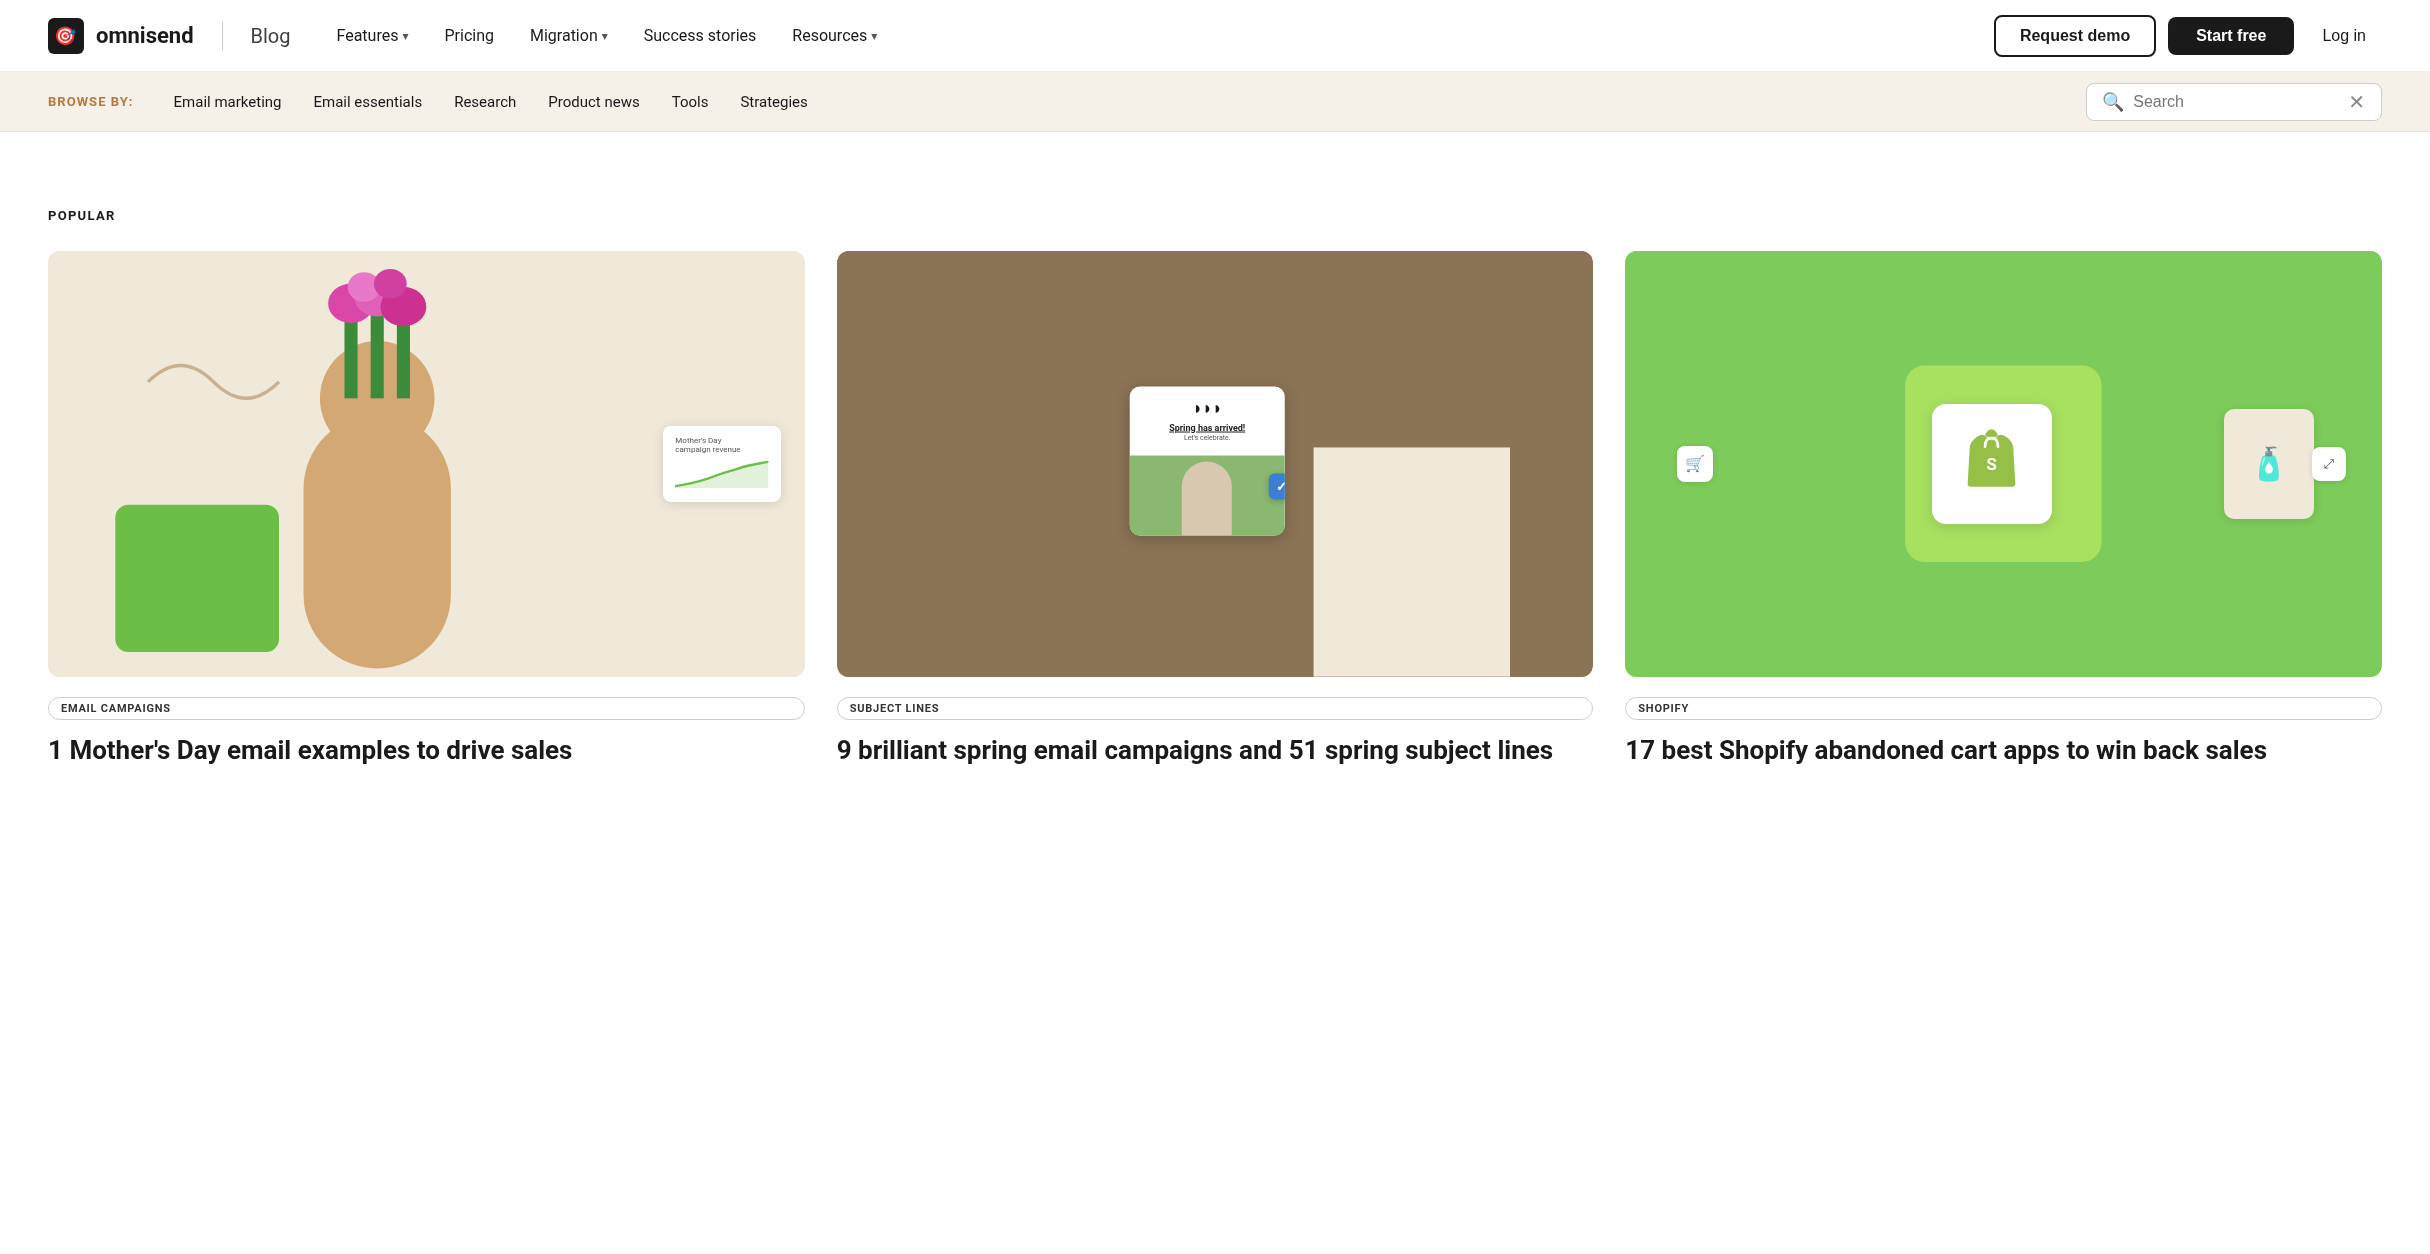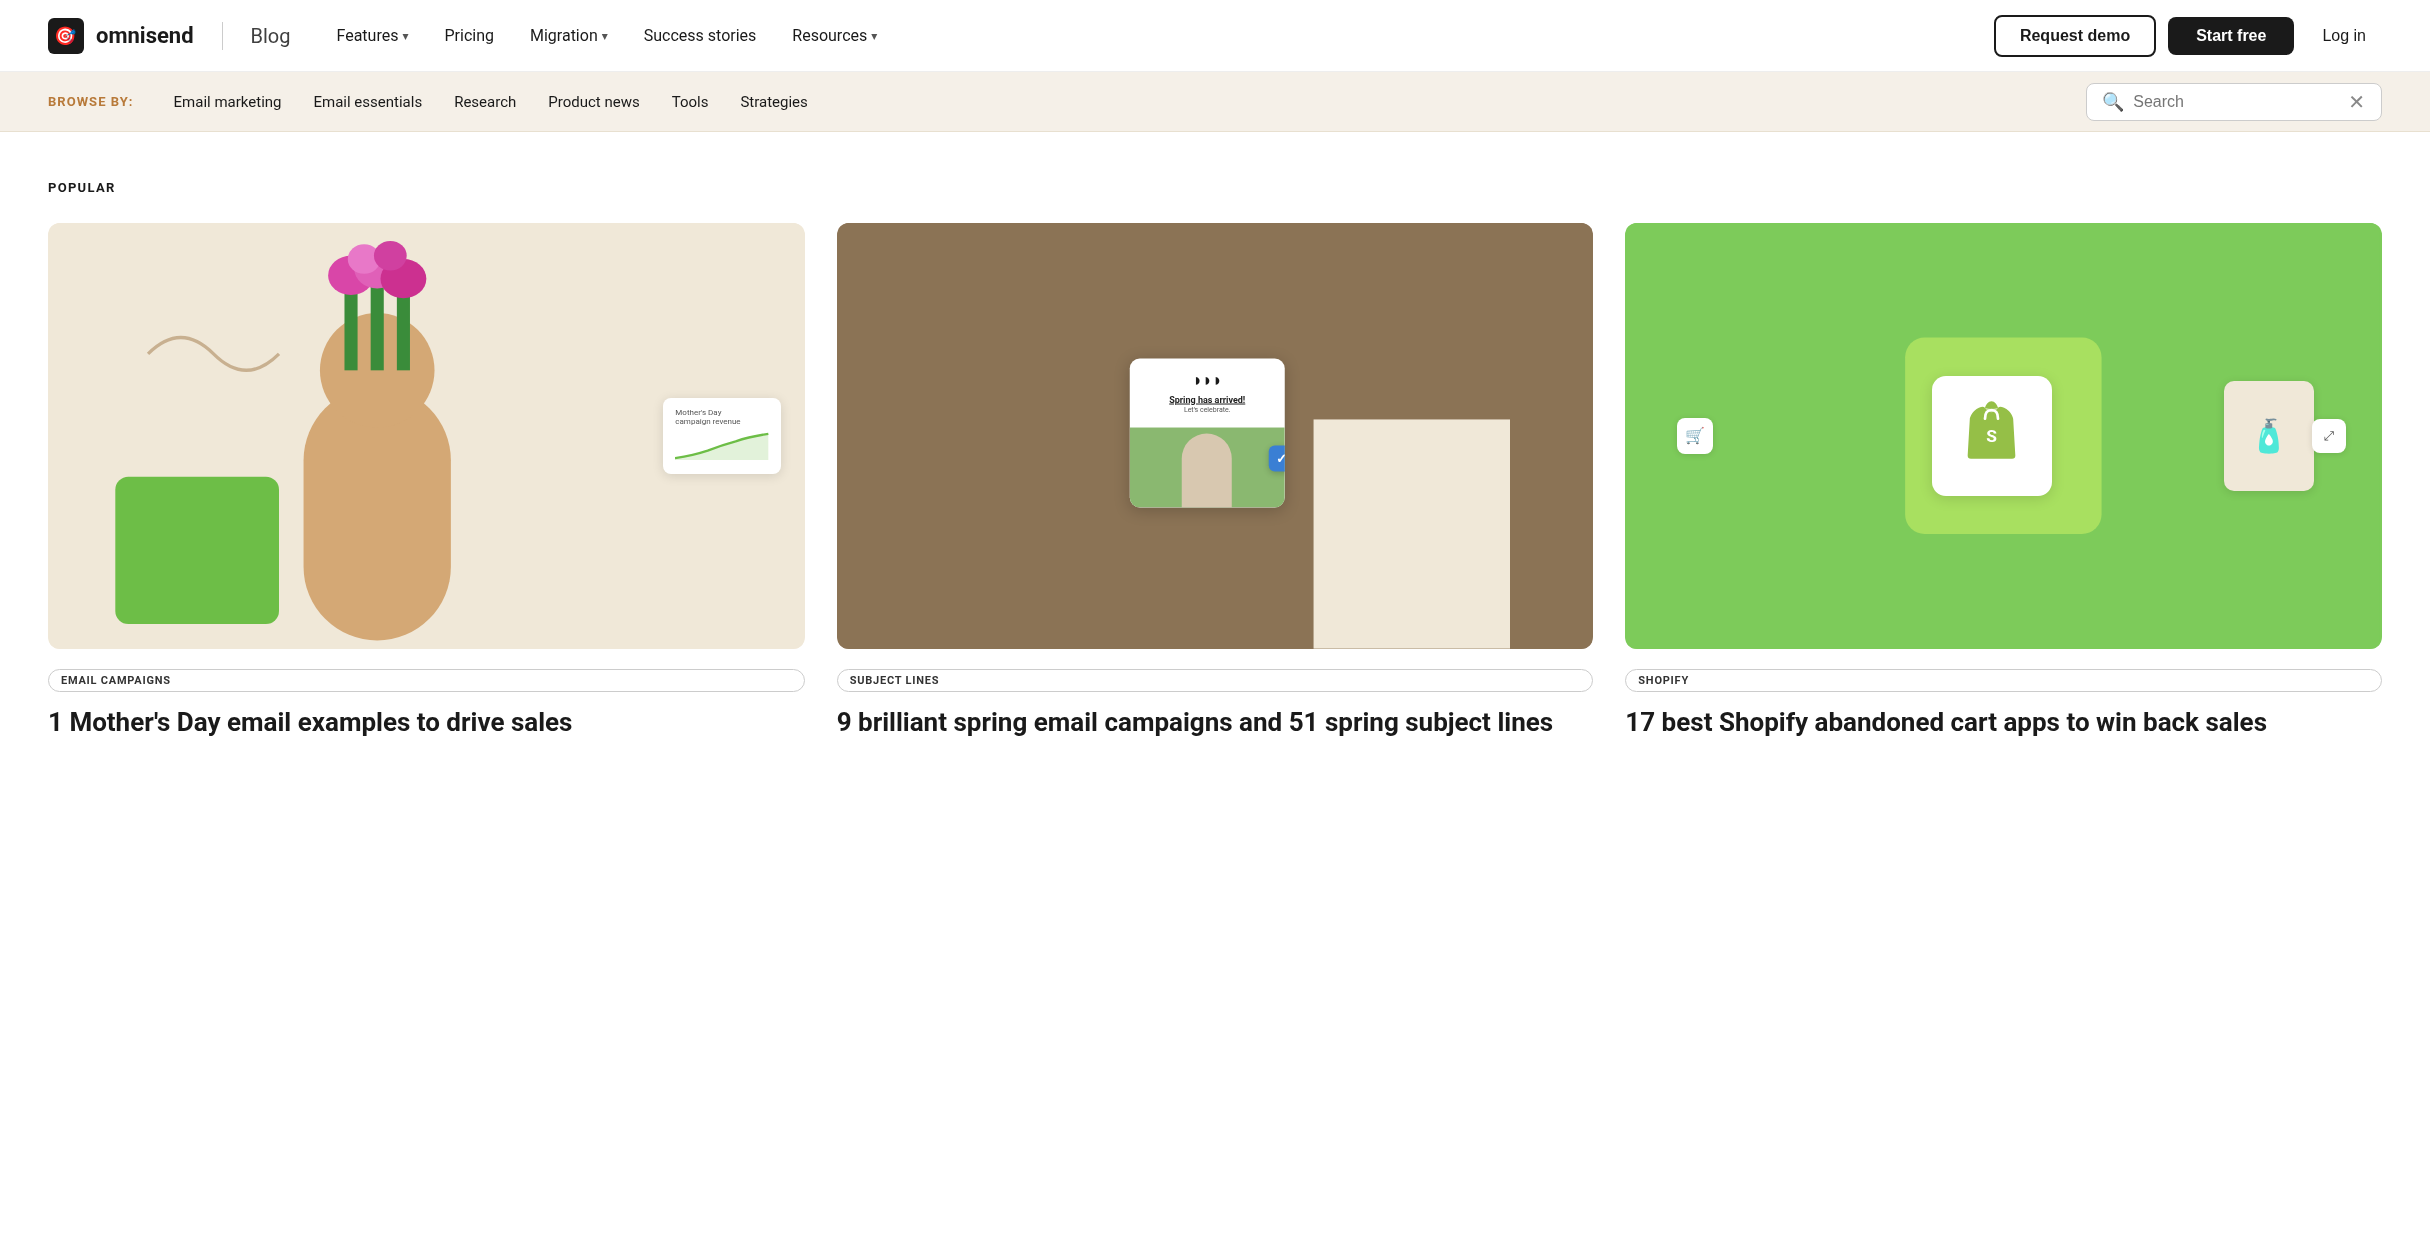--- a/index.html
+++ b/index.html
@@ -160,20 +160,21 @@
     }
     .search-close {
       color: #888;
       font-size: 20px;
       cursor: pointer;
     }
 
     
     .main-content {
       padding: 48px 48px 64px;
+      margin-top: 28px;
     }
     .section-label {
       font-size: 13px;
       font-weight: 700;
       letter-spacing: 0.1em;
       text-transform: uppercase;
       color: #1a1a1a;
       margin-bottom: 28px;
     }
     .cards-grid {

